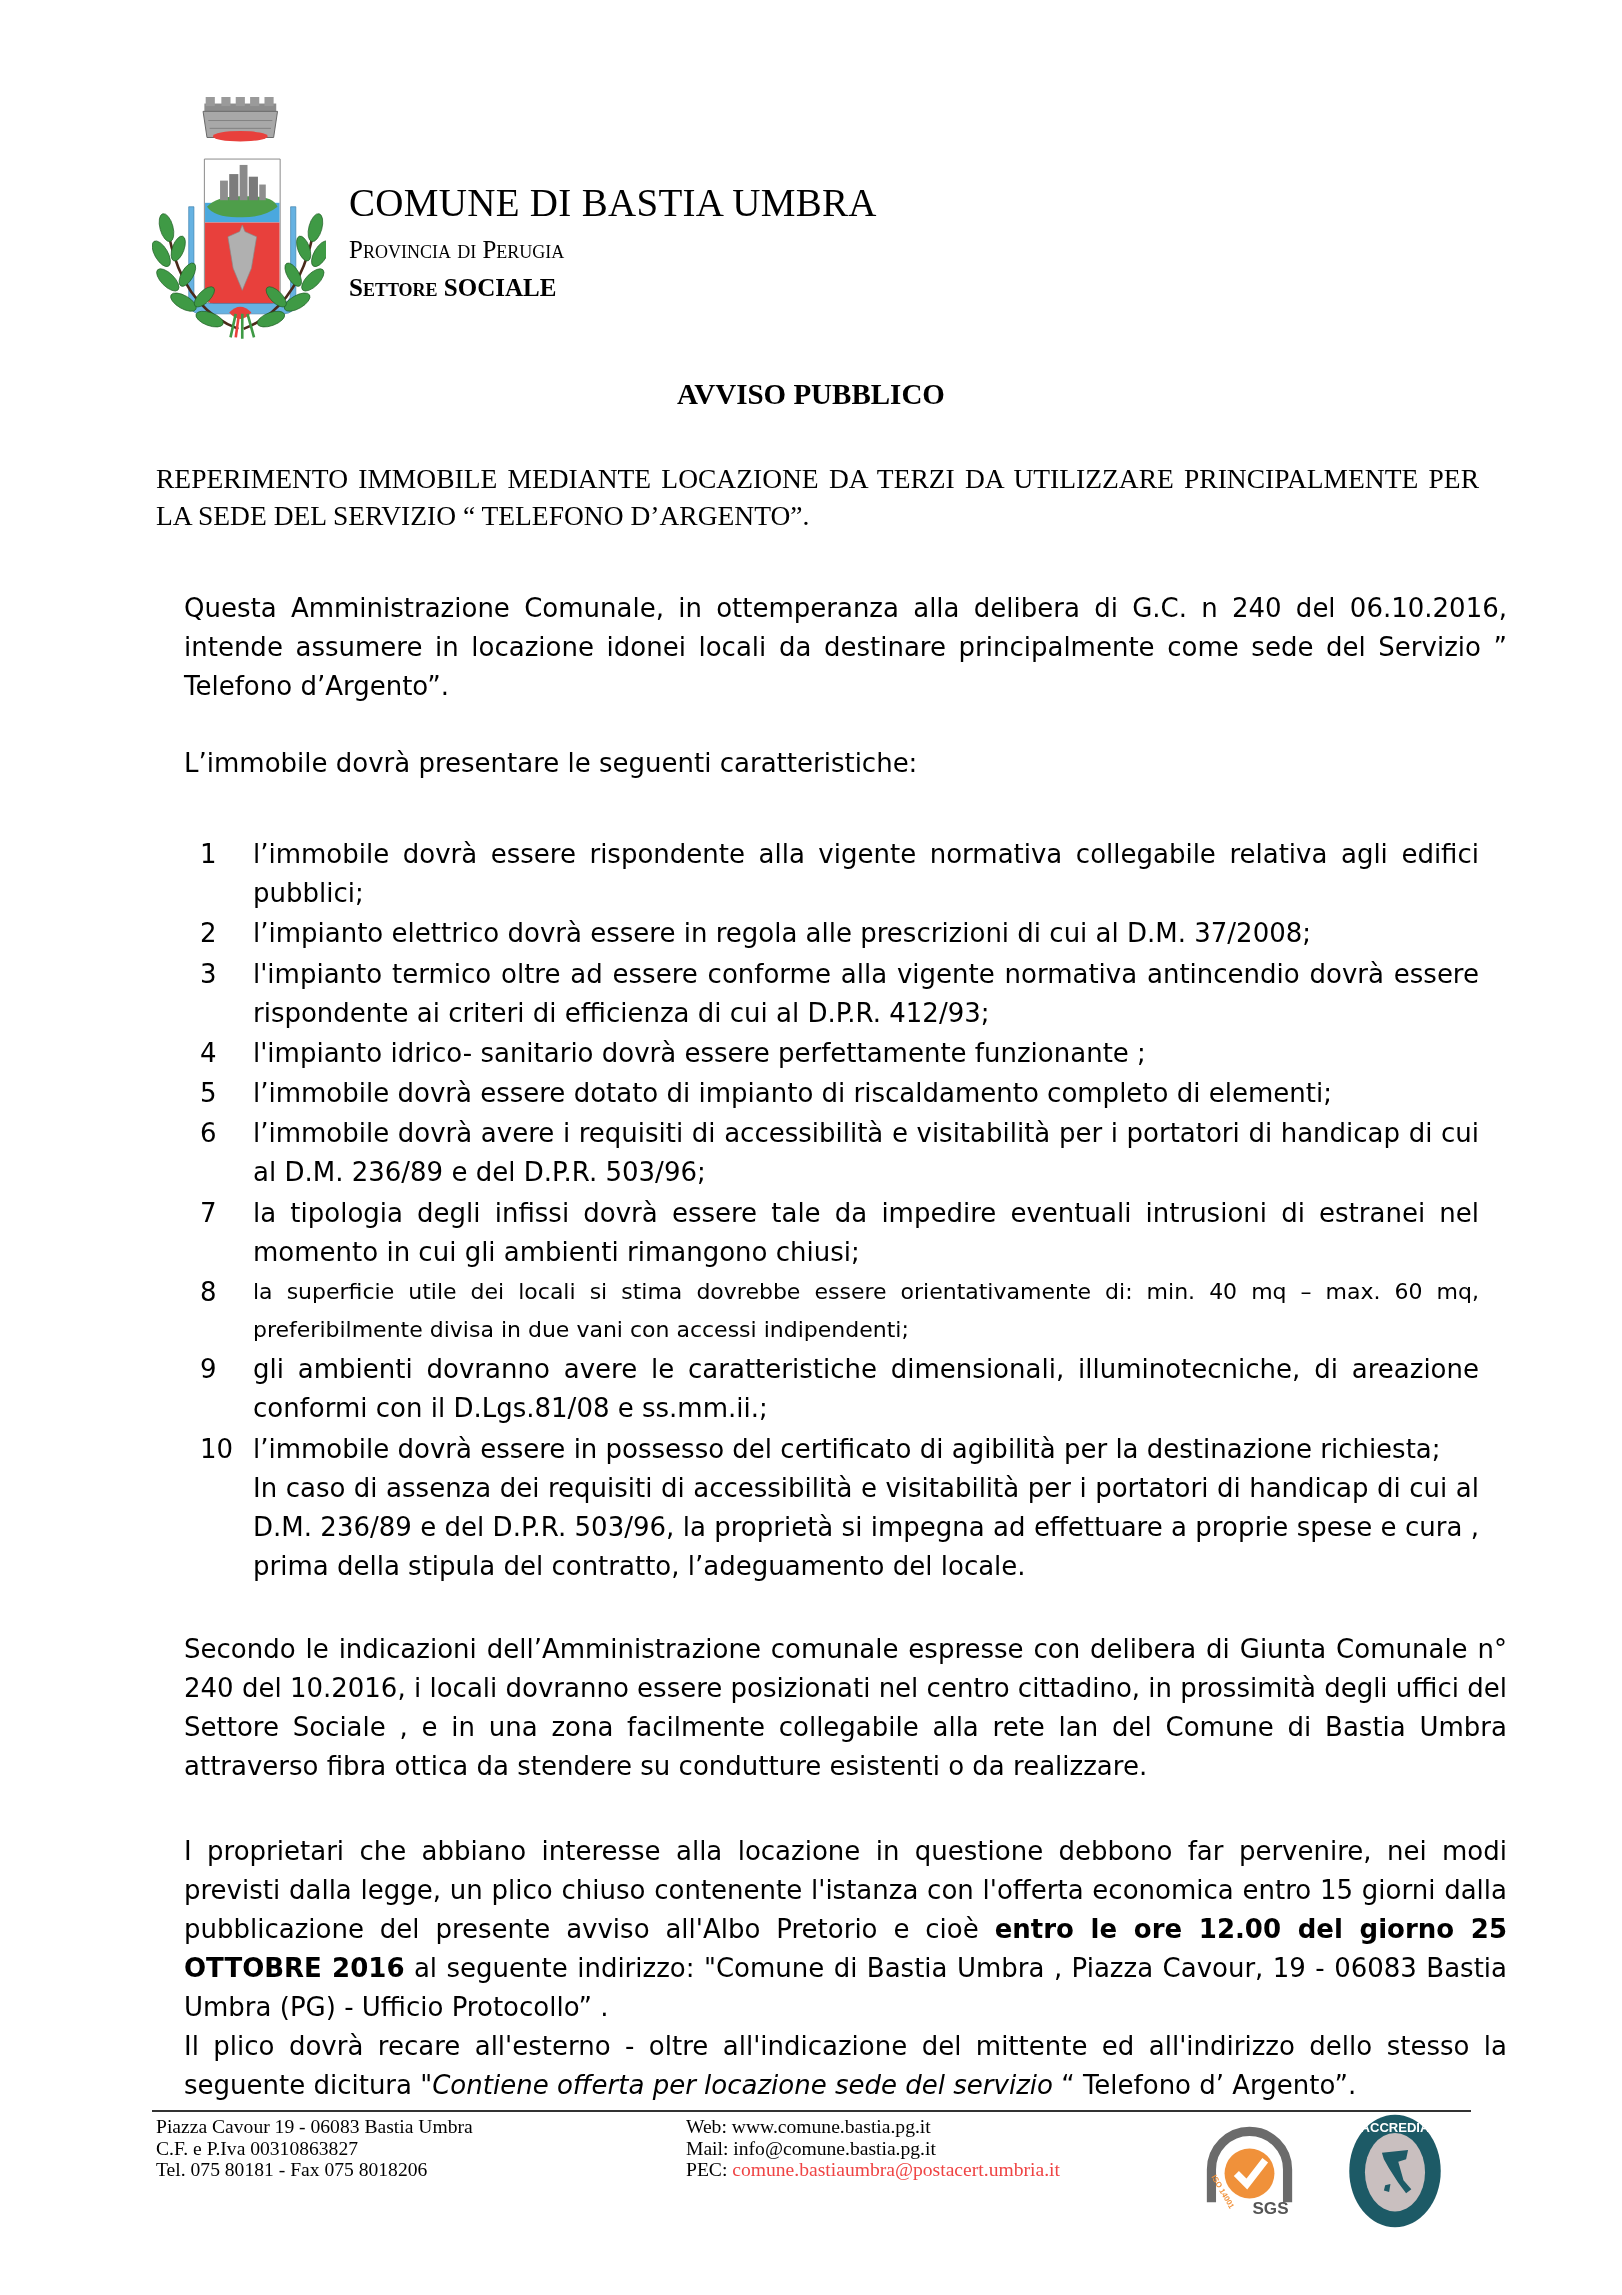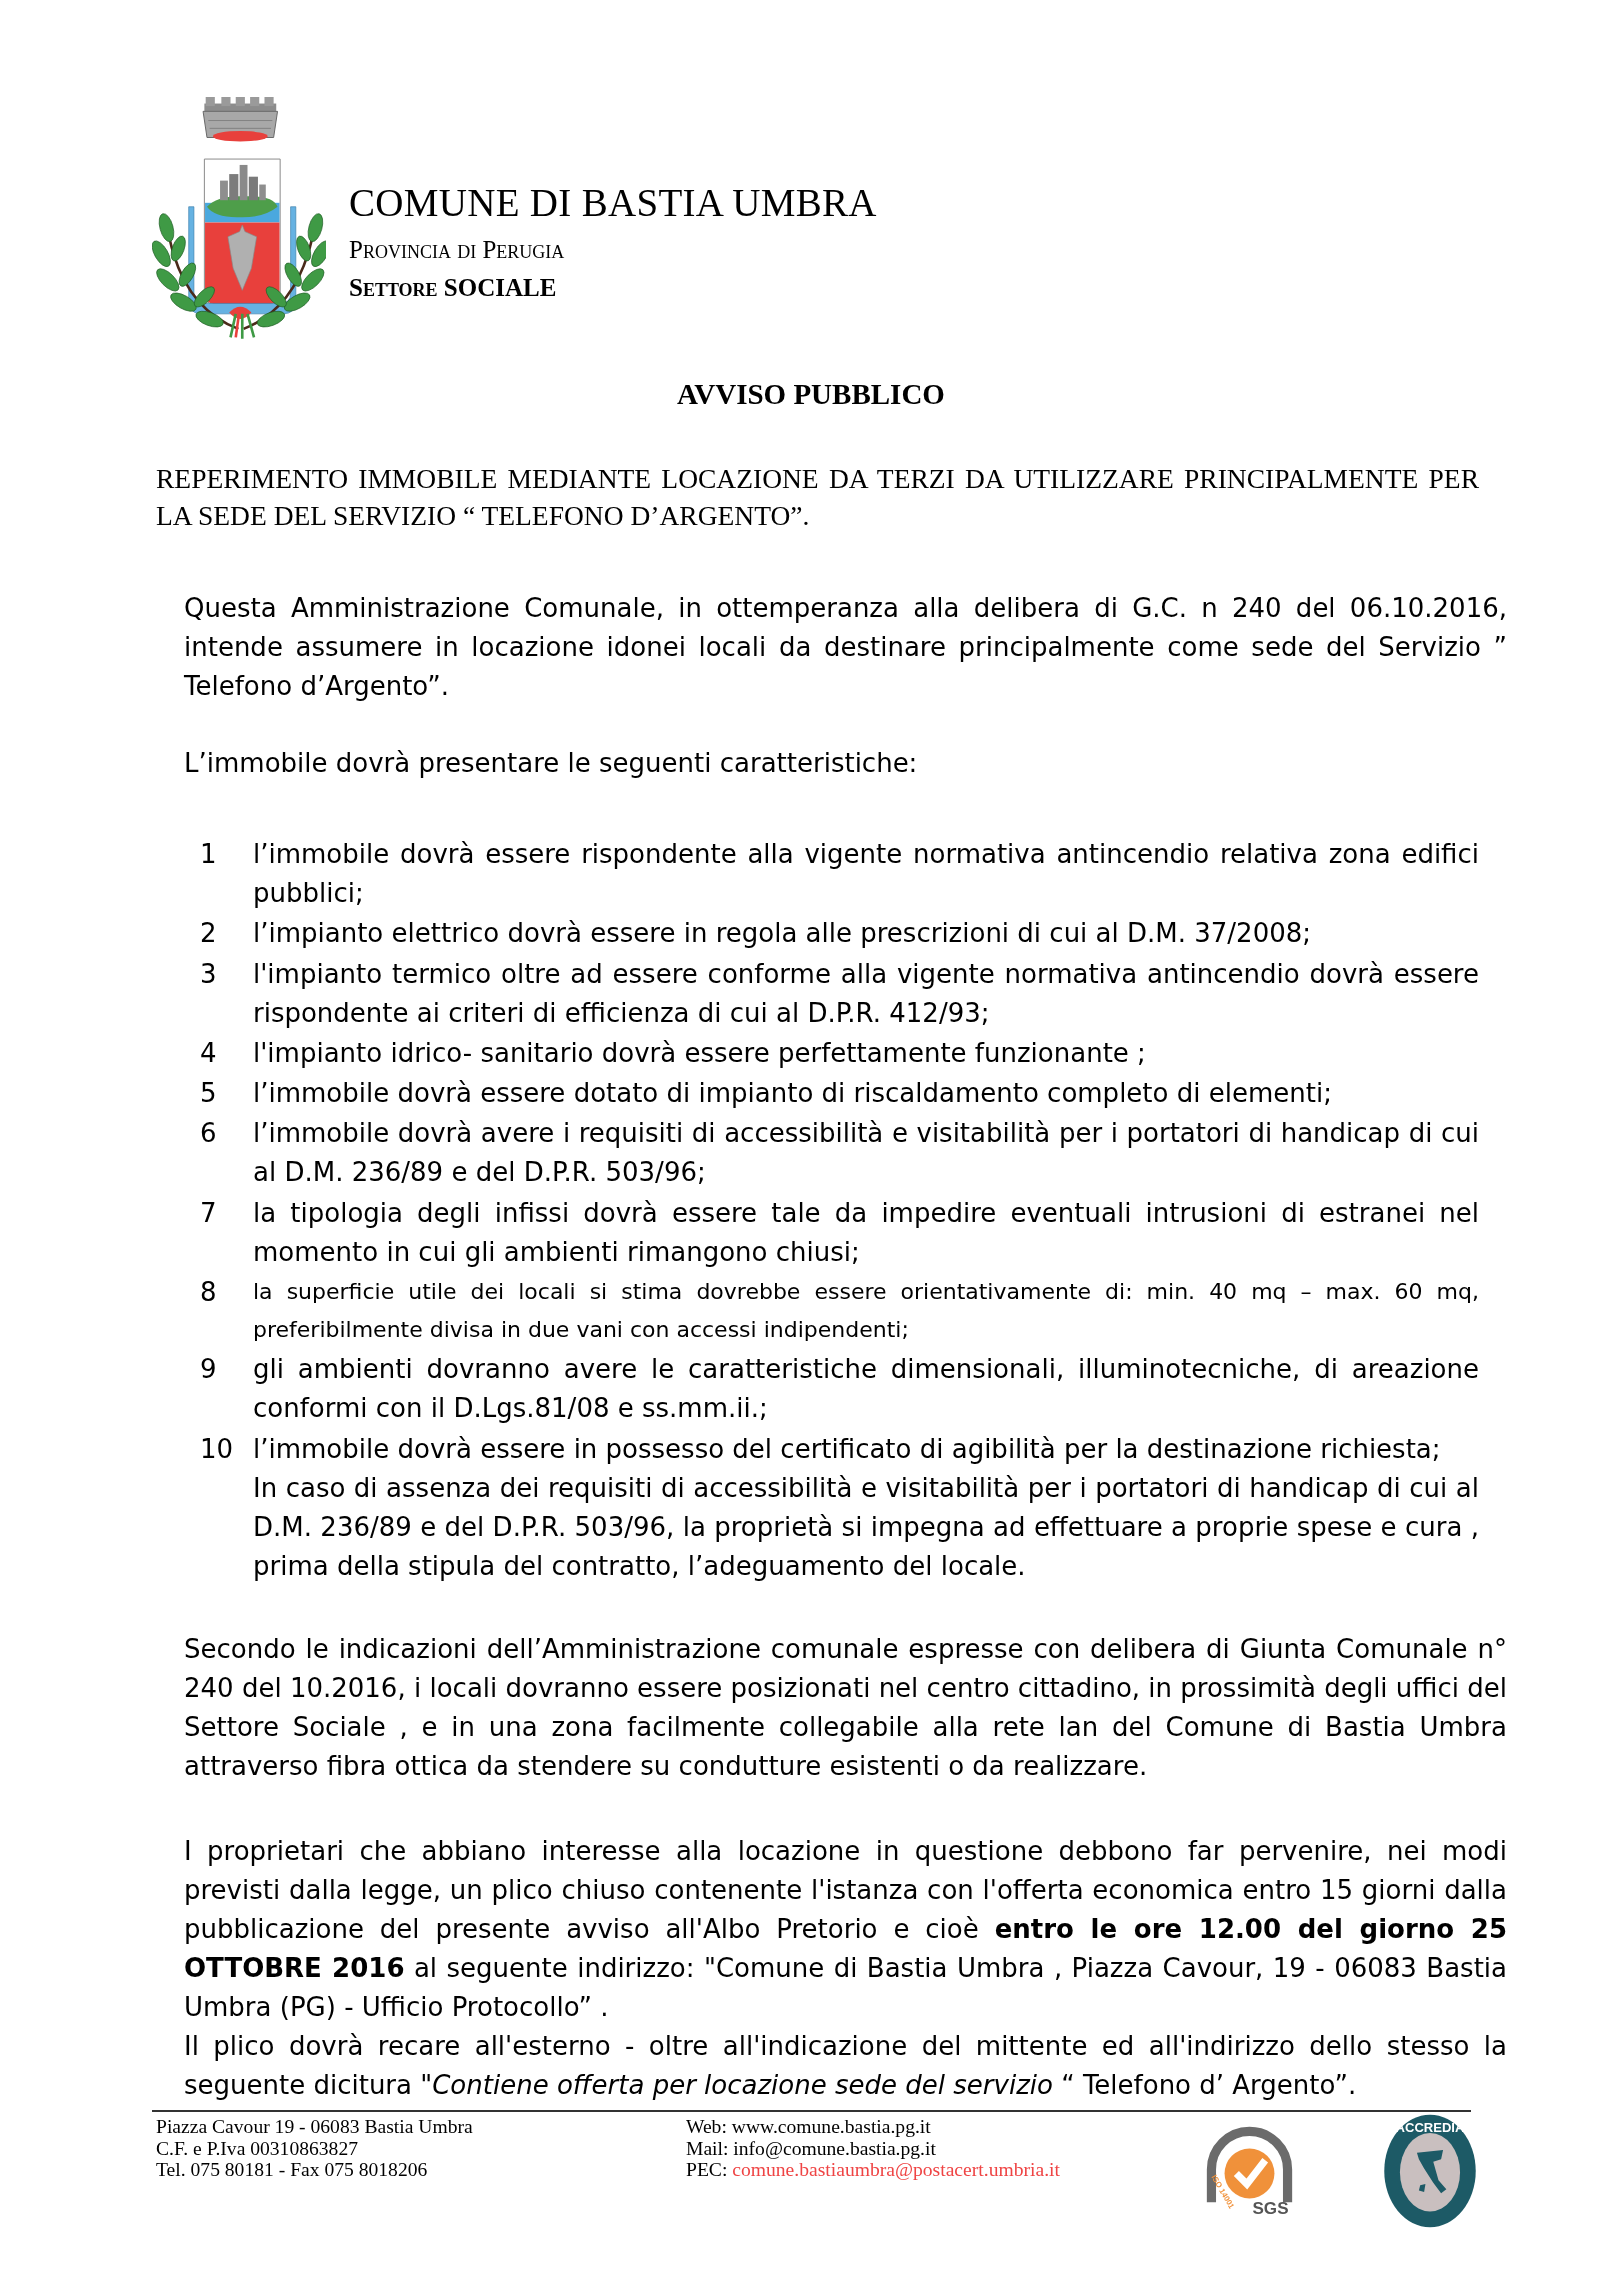--- a/index.html
+++ b/index.html
@@ -37,21 +37,21 @@
   #para-owners { top: 1832px; }
 
   
   #footer-rule { position: absolute; left: 152px; top: 2110px; width: 1319px; height: 0; border-top: 2px solid #333; }
   .footer-col { position: absolute; top: 2116px; font-size: 19.6px; line-height: 21.6px; }
   #footer-left { left: 156px; }
   #footer-right { left: 686px; }
   .pec-link { color: #ef4444; }
 
   #badge-sgs { position: absolute; left: 1197px; top: 2117px; width: 105px; height: 105px; }
-  #badge-accredia { position: absolute; left: 1381px; top: 2112px; width: 98px; height: 118px; }
+  #badge-accredia { position: absolute; left: 1346px; top: 2112px; width: 98px; height: 118px; }
 </style>
 </head>
 <body>
 
 <div id="crest">
   <svg width="174" height="243" viewBox="0 0 266 372">
 
     <g>
       <rect x="80" y="10" width="110" height="12" fill="#8c8c8c"></rect>
       <rect x="82" y="0" width="14" height="14" fill="#9a9a9a"></rect>
@@ -113,21 +113,21 @@
 
 <div id="notice-title" class="serif">AVVISO PUBBLICO</div>
 <div id="notice-subject" class="serif">REPERIMENTO IMMOBILE MEDIANTE LOCAZIONE DA TERZI DA UTILIZZARE PRINCIPALMENTE PER LA SEDE DEL SERVIZIO “ TELEFONO D’ARGENTO”.</div>
 
 <div id="para-intro" class="body-text sans">Questa Amministrazione Comunale, in ottemperanza alla delibera di G.C. n 240 del 06.10.2016, intende assumere in locazione idonei locali da destinare principalmente come sede del Servizio ” Telefono d’Argento”.</div>
 <div id="para-lead" class="body-text sans">L’immobile dovrà presentare le seguenti caratteristiche:</div>
 
 <ol id="req-list" class="sans">
   <li>
       <span class="num">1</span>
-      <span class="text">l’immobile dovrà essere rispondente alla vigente normativa antincendio relativa zona edifici pubblici;</span>
+      <span class="text">l’immobile dovrà essere rispondente alla vigente normativa collegabile relativa agli edifici pubblici;</span>
     </li>
   <li>
       <span class="num">2</span>
       <span class="text">l’impianto elettrico dovrà essere in regola alle prescrizioni di cui al D.M. 37/2008;</span>
     </li>
   <li>
       <span class="num">3</span>
       <span class="text">l'impianto termico oltre ad essere conforme alla vigente normativa antincendio dovrà essere rispondente ai criteri di efficienza di cui al D.P.R. 412/93;</span>
     </li>
   <li>

